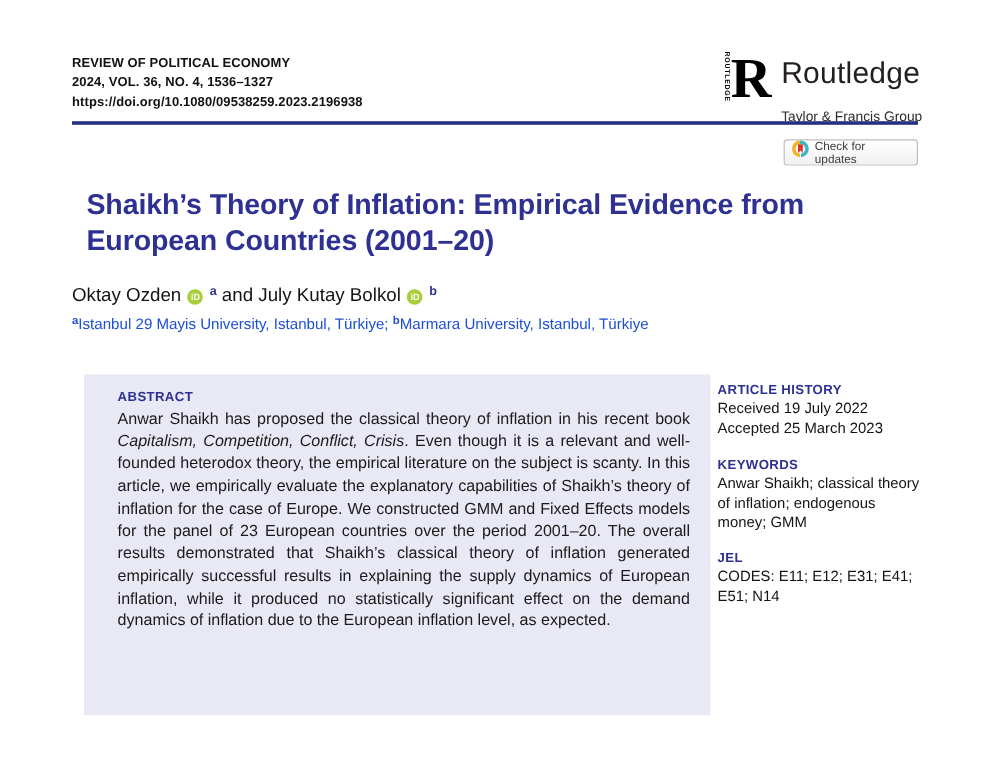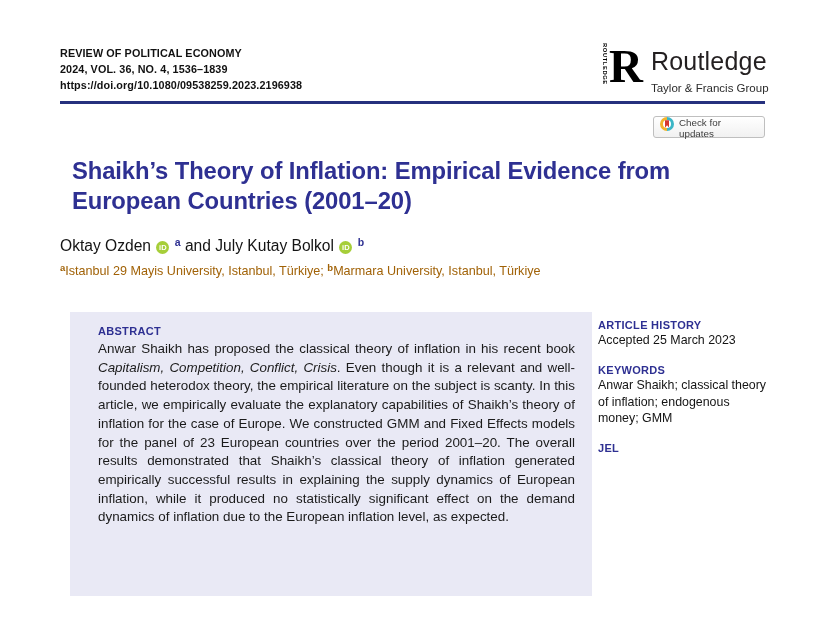--- a/index.html
+++ b/index.html
@@ -54,21 +54,21 @@
   .logo-name {
     font-size: 25px;
     line-height: 26px;
     color: #231f20;
     font-weight: 400;
     letter-spacing: 0.2px;
   }
   .logo-group {
     font-size: 11.5px;
     color: #2b2b2b;
-    margin-top: 8px;
+    margin-top: 18px;
   }
 
   
   .rule {
     position: absolute;
     left: 60px;
     top: 101px;
     width: 705px;
     height: 3px;
     background: #26317e;
@@ -143,21 +143,21 @@
     color: #2e3092;
     font-weight: 700;
     font-size: 10.5px;
     vertical-align: 5px;
   }
   .affil {
     position: absolute;
     left: 60px;
     top: 262px;
     font-size: 12.6px;
-    color: #a16207;
+    color: #1d4ed8;
   }
   .sup-black {
     font-weight: 700;
     font-size: 9.5px;
     vertical-align: 4px;
   }
 
   
   .abstract {
     position: absolute;
@@ -199,21 +199,21 @@
     margin-top: 1px;
   }
 </style>
 </head>
 <body>
 
 <div class="page">
 
   <div class="pub-info">
     <div>REVIEW OF POLITICAL ECONOMY</div>
-    <div>2024, VOL. 36, NO. 4, 1536–1839</div>
+    <div>2024, VOL. 36, NO. 4, 1536–1327</div>
     <div>https://doi.org/10.1080/09538259.2023.2196938</div>
   </div>
 
   <div class="logo">
     <div class="logo-vertical">ROUTLEDGE</div>
     <div class="logo-r">R</div>
     <div class="logo-names">
       <div class="logo-name">Routledge</div>
       <div class="logo-group">Taylor &amp; Francis Group</div>
     </div>
@@ -245,24 +245,26 @@
   <div class="affil"><span class="sup-black">a</span><span>Istanbul 29 Mayis University, Istanbul, Türkiye; </span><span class="sup-black">b</span><span>Marmara University, Istanbul, Türkiye</span></div>
 
   <section class="abstract">
     <div class="sec-label">ABSTRACT</div>
     <p class="abstract-text"><span>Anwar Shaikh has proposed the classical theory of inflation in his recent book </span><em>Capitalism, Competition, Conflict, Crisis</em><span>. Even though it is a relevant and well-founded heterodox theory, the empirical literature on the subject is scanty. In this article, we empirically evaluate the explanatory capabilities of Shaikh’s theory of inflation for the case of Europe. We constructed GMM and Fixed Effects models for the panel of 23 European countries over the period 2001–20. The overall results demonstrated that Shaikh’s classical theory of inflation generated empirically successful results in explaining the supply dynamics of European inflation, while it produced no statistically significant effect on the demand dynamics of inflation due to the European inflation level, as expected.</span></p>
   </section>
 
   <aside class="meta">
     <div class="meta-block">
       <div class="sec-label">ARTICLE HISTORY</div>
+      <div class="meta-body">Received 19 July 2022</div>
       <div class="meta-body">Accepted 25 March 2023</div>
     </div>
     <div class="meta-block">
       <div class="sec-label">KEYWORDS</div>
       <div class="meta-body">Anwar Shaikh; classical theory of inflation; endogenous money; GMM</div>
     </div>
     <div class="meta-block">
       <div class="sec-label">JEL</div>
+      <div class="meta-body">CODES: E11; E12; E31; E41; E51; N14</div>
     </div>
   </aside>
 
 </div>
 
 </body></html>

